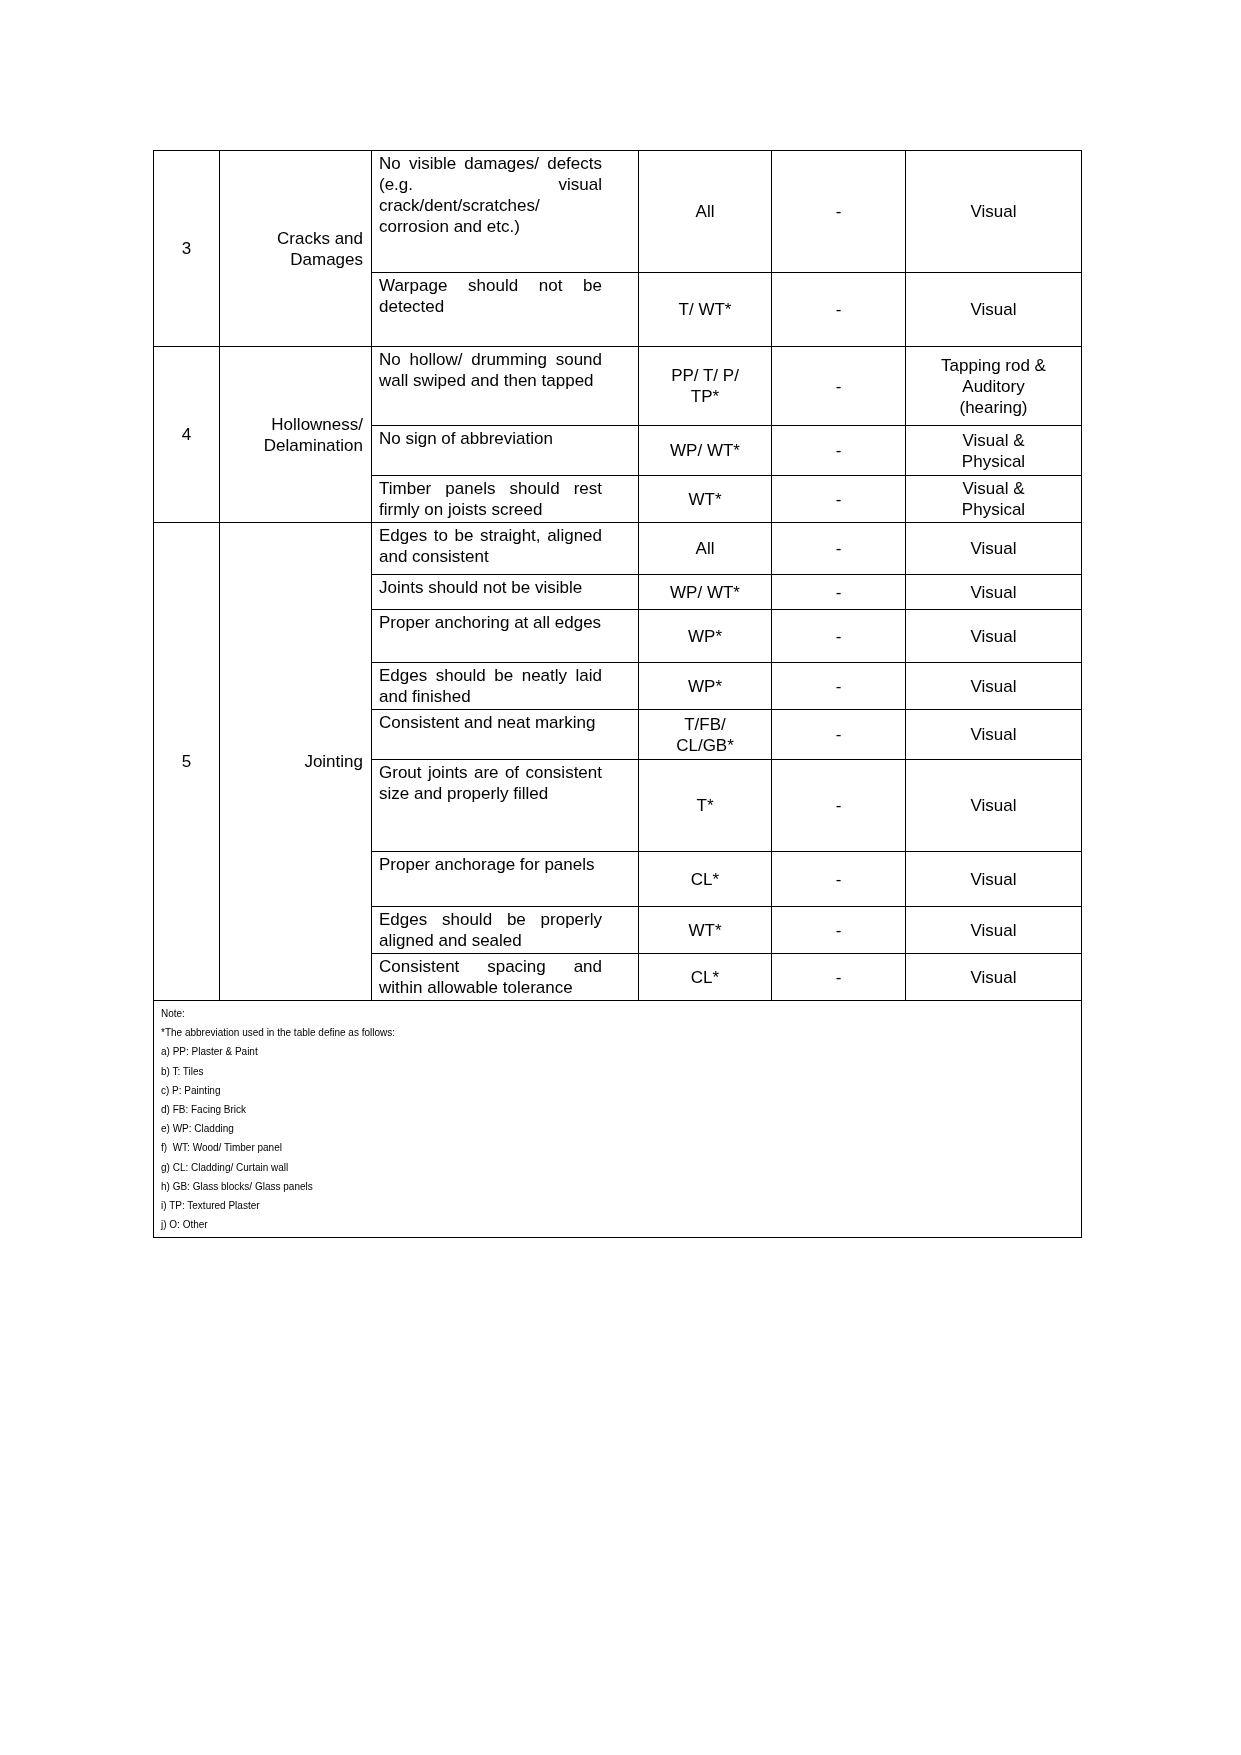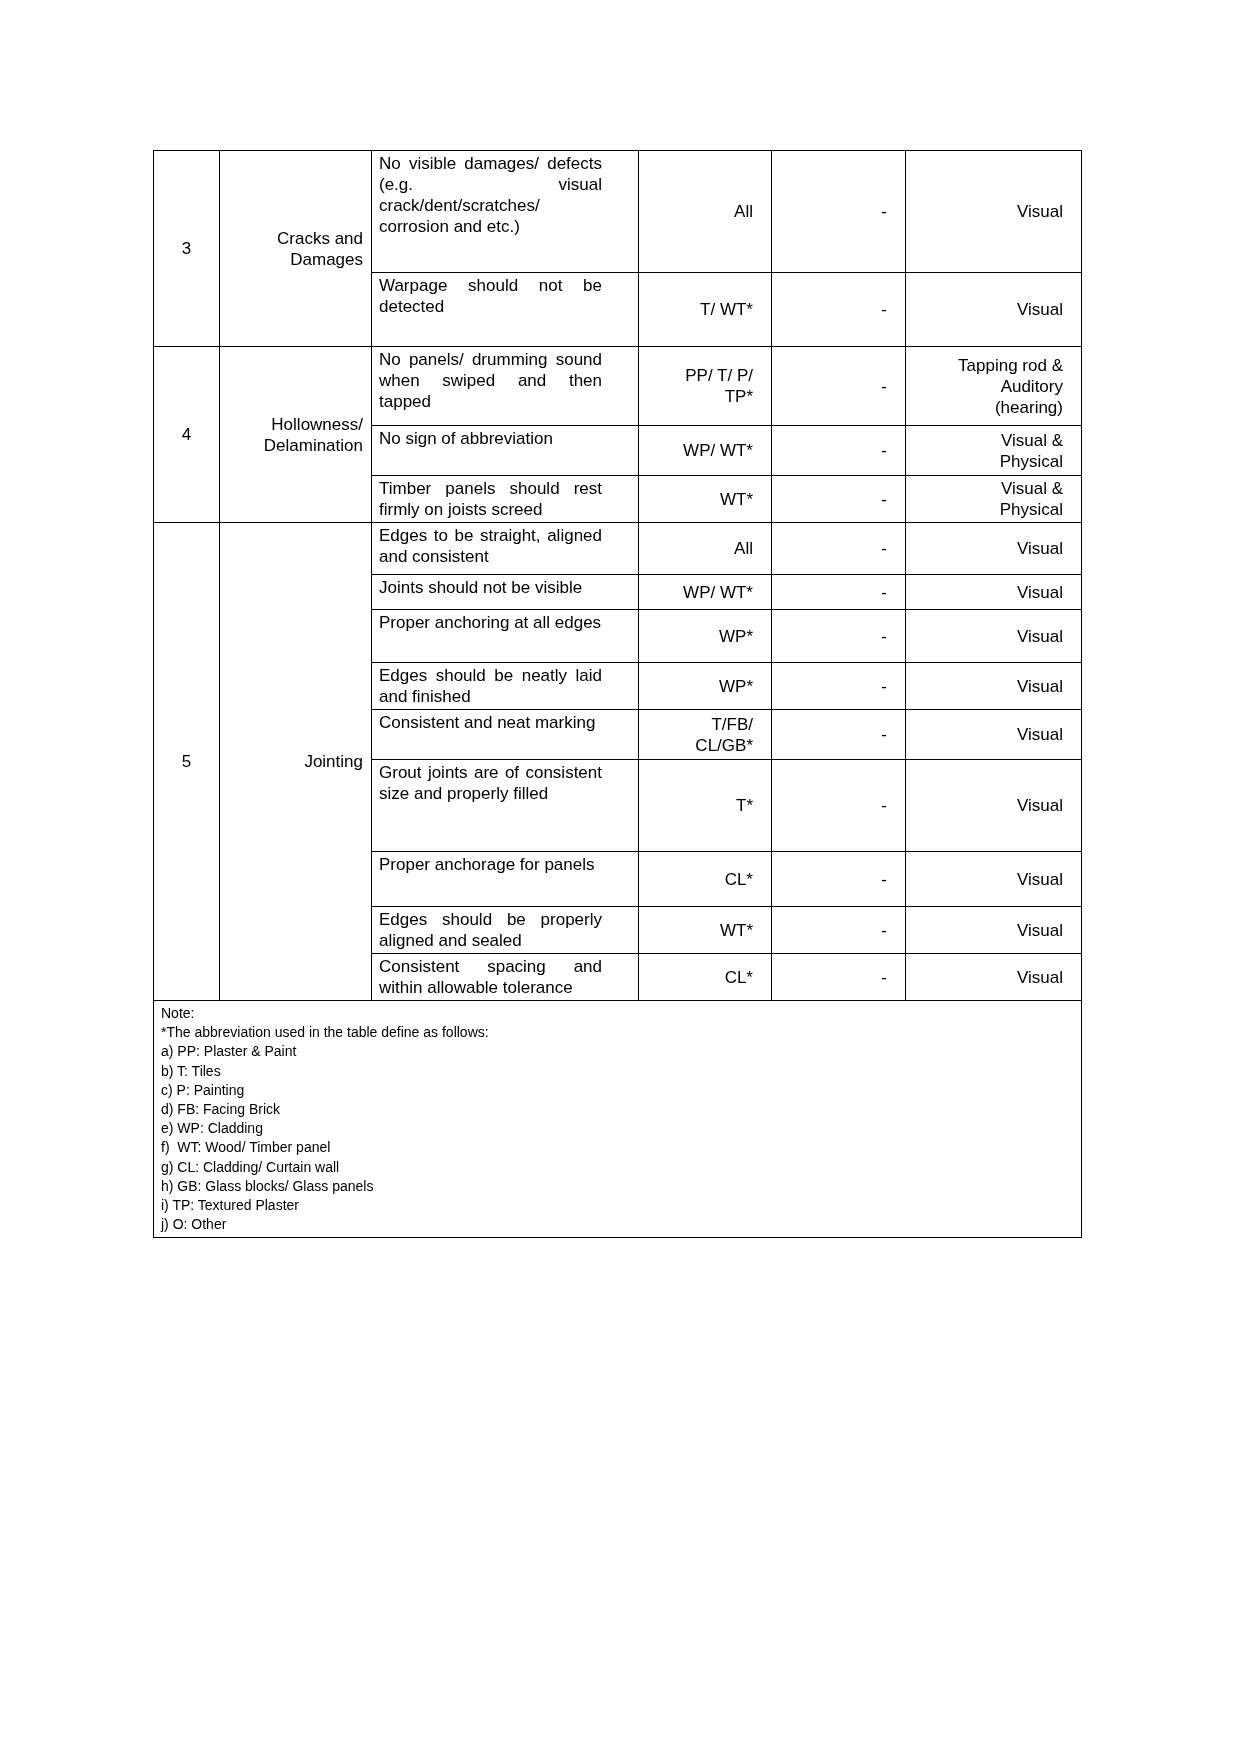--- a/index.html
+++ b/index.html
@@ -39,29 +39,29 @@
     vertical-align: middle;
     padding: 2px 8px;
   }
   td.cell-req {
     text-align: justify;
     vertical-align: top;
     padding: 2px 36px 2px 7px;
     margin-top: 44px;
   }
   td.cell-code, td.cell-tol, td.cell-method {
-    text-align: right;
+    text-align: center;
     vertical-align: middle;
-    padding: 2px 18px;
+    padding: 2px 6px;
     white-space: pre-line;
   }
   td.cell-note {
     vertical-align: top;
     padding: 3px 8px 3px 7px;
-    font-size: 14px;
+    font-size: 10px;
     line-height: 19.2px;
     margin-left: 45px;
   }
   .note-line { white-space: pre-wrap; }
   .page-number {
     position: absolute;
     top: 1622px;
     left: 0;
     width: 100%;
     text-align: center;
@@ -97,21 +97,21 @@
         <tr style="height:74px">
           <td class="cell-req">Warpage should not be detected</td>
           <td class="cell-code">T/ WT*</td>
           <td class="cell-tol">-</td>
           <td class="cell-method">Visual</td>
         </tr>
 
         <tr style="height:79px">
           <td class="cell-no" rowspan="3">4</td>
           <td class="cell-cat" rowspan="3">Hollowness/ Delamination</td>
-          <td class="cell-req">No panels/ drumming sound when swiped and then tapped</td>
+          <td class="cell-req">No hollow/ drumming sound wall swiped and then tapped</td>
           <td class="cell-code">PP/ T/ P/
 TP*</td>
           <td class="cell-tol">-</td>
           <td class="cell-method">Tapping rod &amp;
 Auditory
 (hearing)</td>
         </tr>
         <tr style="height:50px">
           <td class="cell-req">No sign of abbreviation</td>
           <td class="cell-code">WP/ WT*</td>

